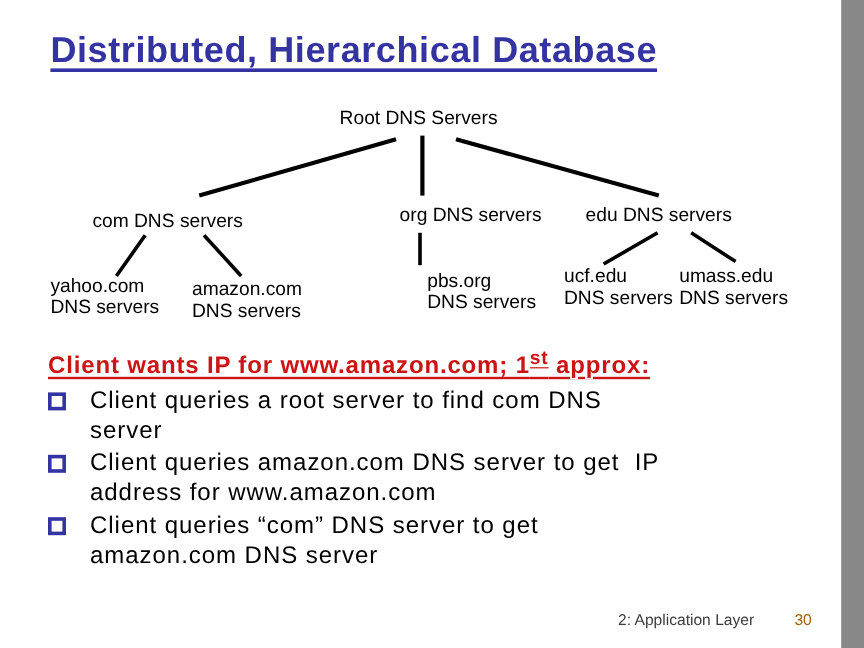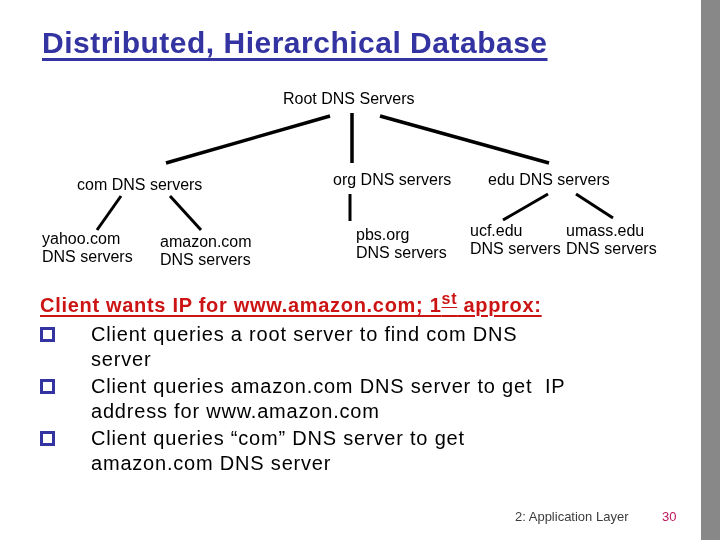--- a/index.html
+++ b/index.html
@@ -41,24 +41,24 @@
   }
   .heading sup { font-size:16px; text-decoration:underline; }
   
   .bullets { position:absolute; left:40px; top:322px; width:620px; }
   .bullet { display:flex; align-items:flex-start; margin-bottom:2px; }
   .sq {
     flex:0 0 auto; width:9px; height:9px; border:3px solid #3333a2;
     margin-top:5px; margin-right:20px; background:#fff;
   }
   .btxt { color:#000; font-size:20px; line-height:25px; letter-spacing:0.8px; }
-  .bline { display:block; white-space:pre-wrap;margin-left:16px; }
+  .bline { display:block; white-space:pre-wrap; }
   
   .footer-section { position:absolute; left:515px; top:509px; font-size:13px; color:#3c3c3c; }
-  .footer-page    { position:absolute; left:662px; top:509px; font-size:13px; color:#be185d; }
+  .footer-page    { position:absolute; left:662px; top:509px; font-size:13px; color:#a16207; }
 </style>
 </head>
 <body>
 
 <div class="slide">
 
   <div class="title">Distributed, Hierarchical Database</div>
 
   <svg class="tree-lines" width="720" height="540" viewBox="0 0 720 540">
     <line x1="330" y1="116" x2="166" y2="163" stroke="#000" stroke-width="3.5"></line>

